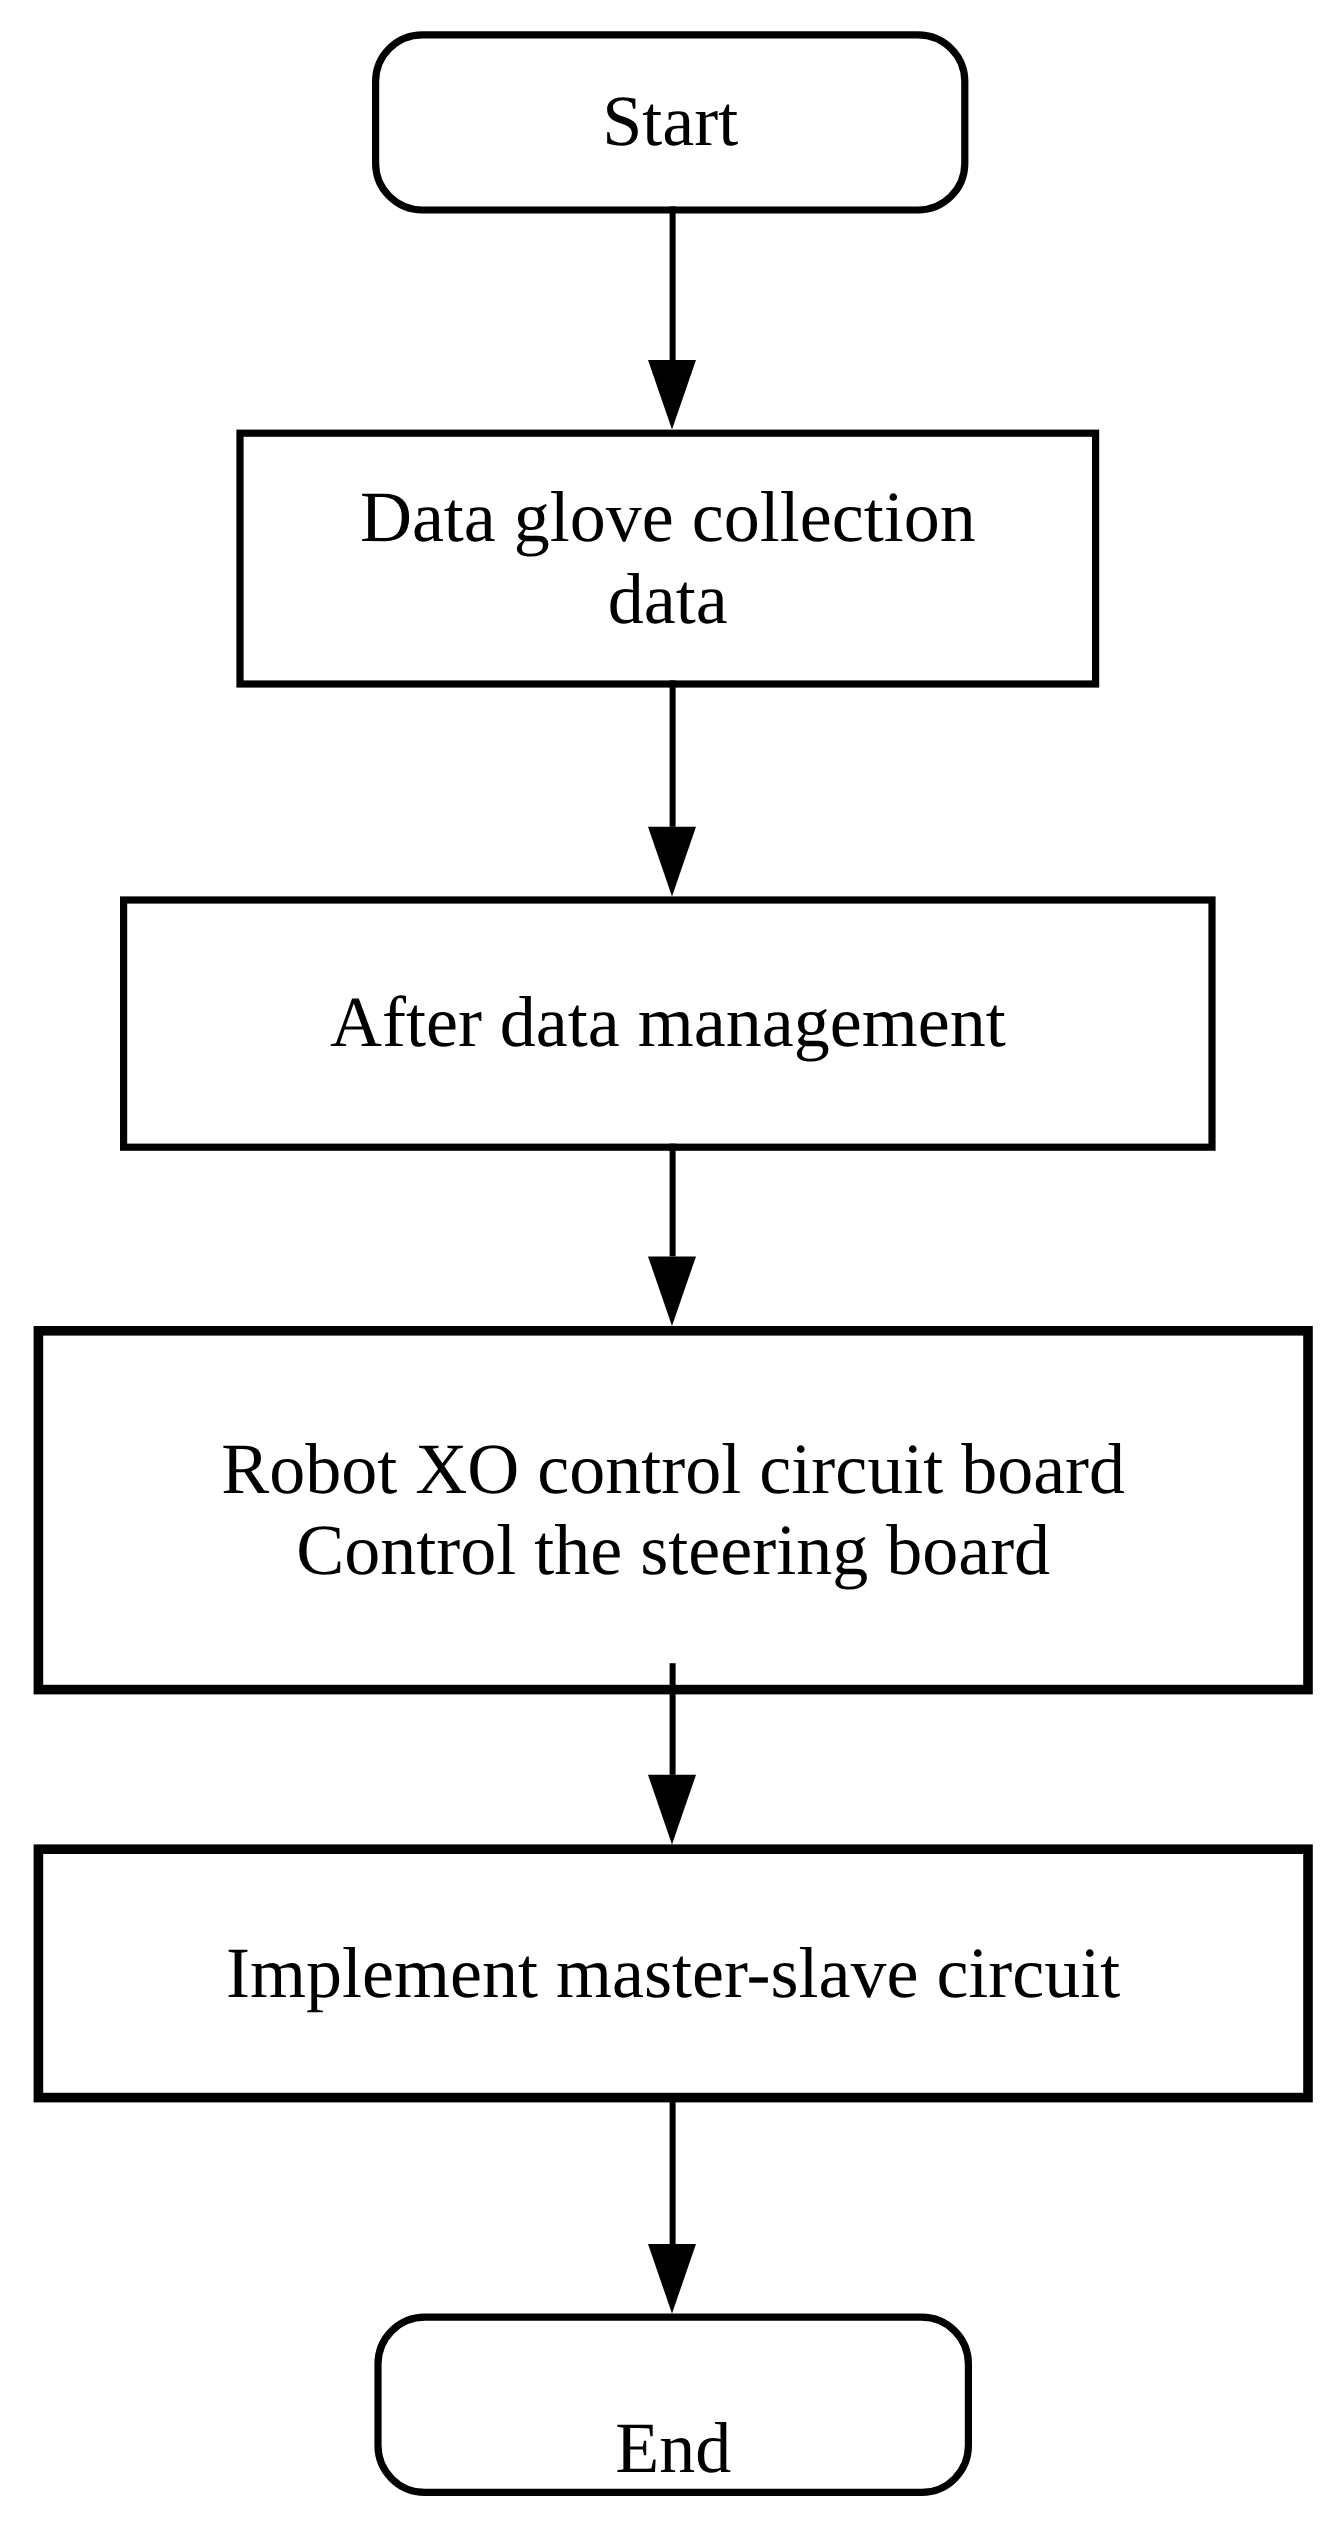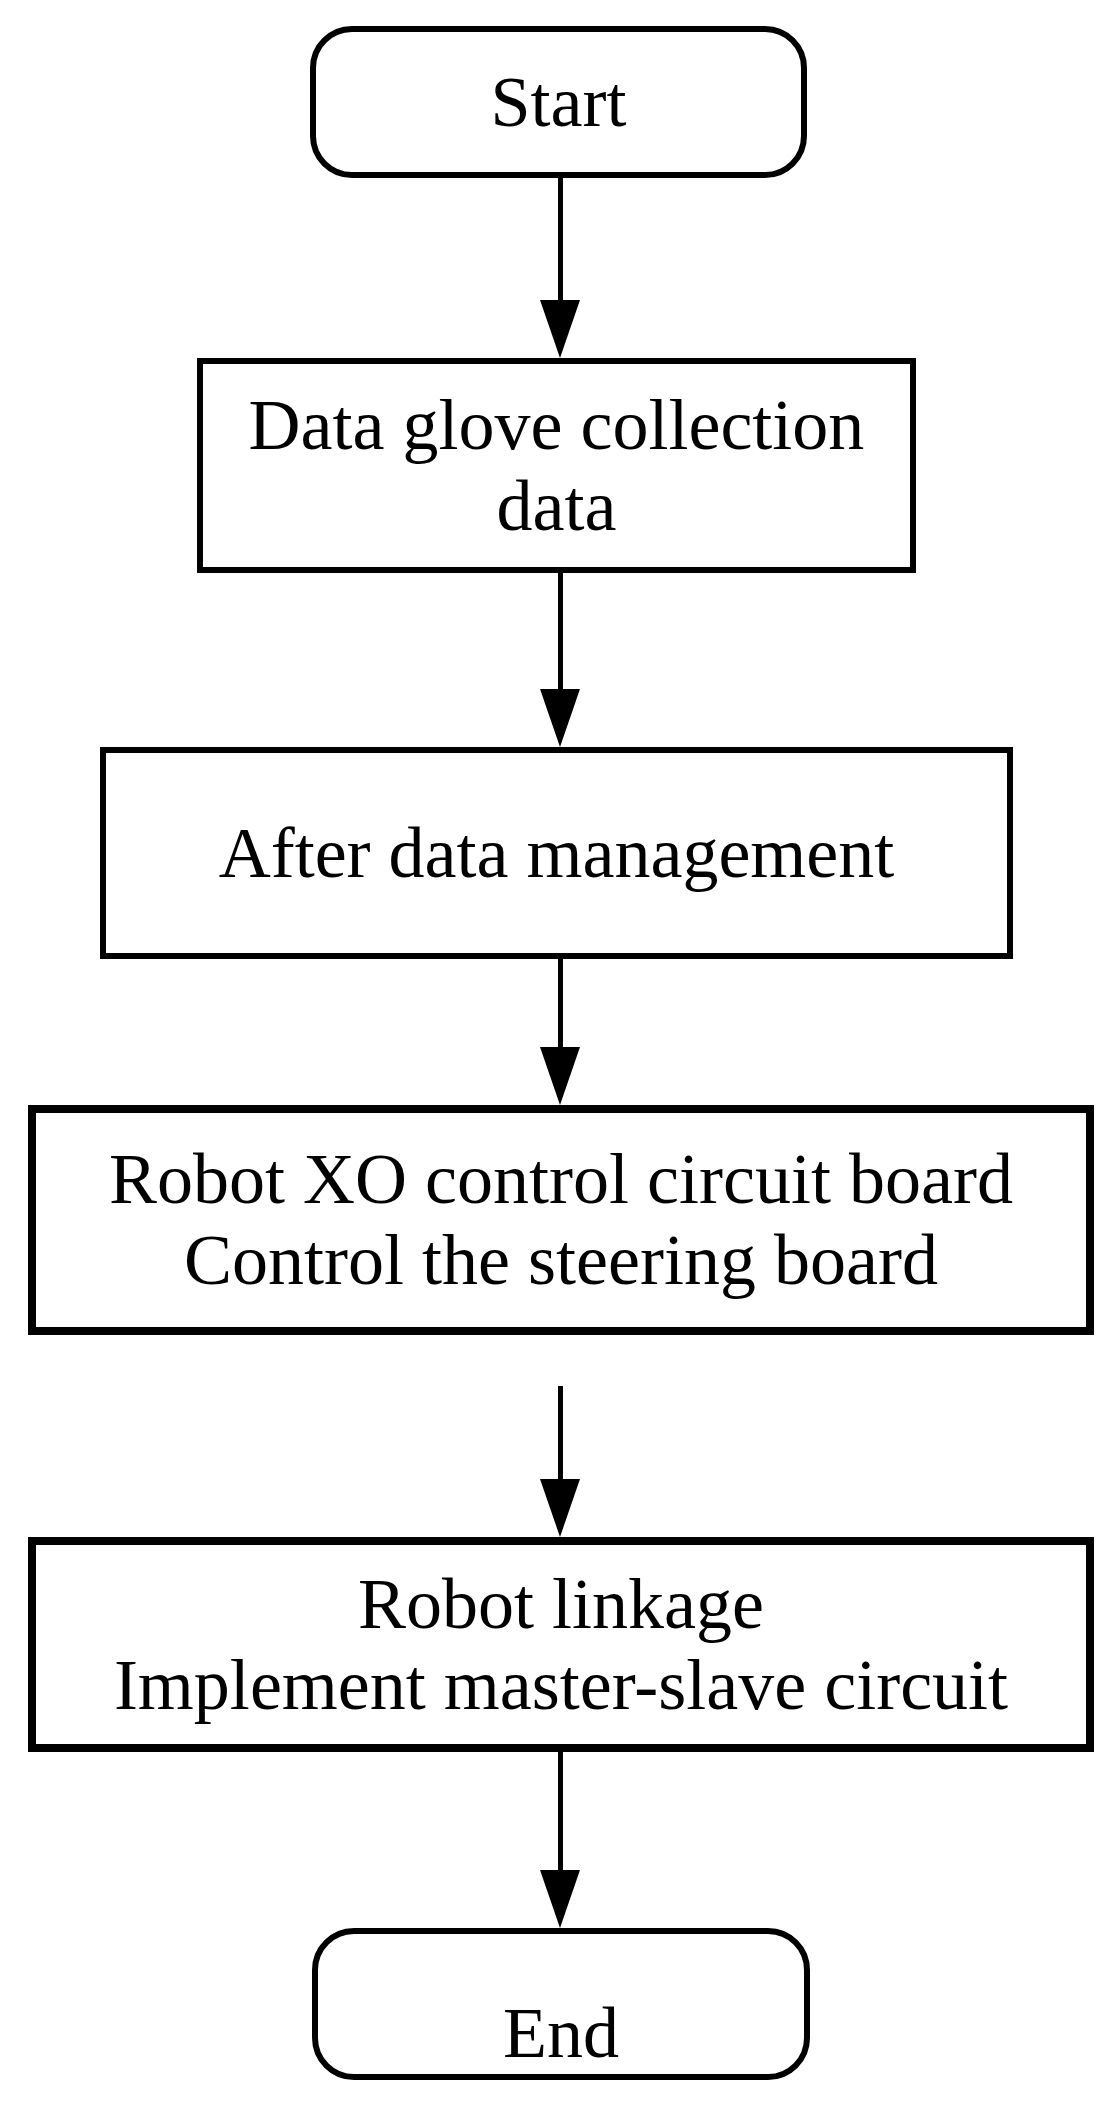--- a/index.html
+++ b/index.html
@@ -19,31 +19,31 @@
   .node {
     position: absolute;
     box-sizing: border-box;
     background: #ffffff;
     border: 6px solid #000000;
     display: flex;
     flex-direction: column;
     align-items: center;
     justify-content: center;
     text-align: center;
-    font-size: 72px;
+    font-size: 60px;
     line-height: 1.12;
     white-space: nowrap;
   }
   .terminator { border-radius: 42px; }
   .thick { border-width: 8px; }
 
   #node-start   { left: 310px; top: 26px;   width: 497px;  height: 152px; }
   #node-step1   { left: 197px; top: 358px;  width: 719px;  height: 215px; }
   #node-step2   { left: 100px; top: 747px;  width: 913px;  height: 212px; }
-  #node-step3   { left: 28px;  top: 1105px; width: 1066px; height: 230px; }
+  #node-step3   { left: 28px;  top: 1105px; width: 1066px; height: 307px; }
   #node-step4   { left: 28px;  top: 1537px; width: 1066px; height: 215px; }
   #node-end     { left: 312px; top: 1928px; width: 498px;  height: 152px; justify-content: flex-end; }
 
   .arrow {
     position: absolute;
     width: 40px;
     display: flex;
     flex-direction: column;
     align-items: center;
   }
@@ -102,21 +102,20 @@
     <div class="tline">Robot XO control circuit board</div>
     <div class="tline">Control the steering board</div>
   </div>
 
   <div class="arrow" id="arrow4">
     <div class="shaft"></div>
     <div class="head"></div>
   </div>
 
   <div class="node thick" id="node-step4">
-    <div class="tline">Robot linkage</div>
     <div class="tline">Implement master-slave circuit</div>
   </div>
 
   <div class="arrow" id="arrow5">
     <div class="shaft"></div>
     <div class="head"></div>
   </div>
 
   <div class="node terminator" id="node-end">
     <div class="tline">End</div>

